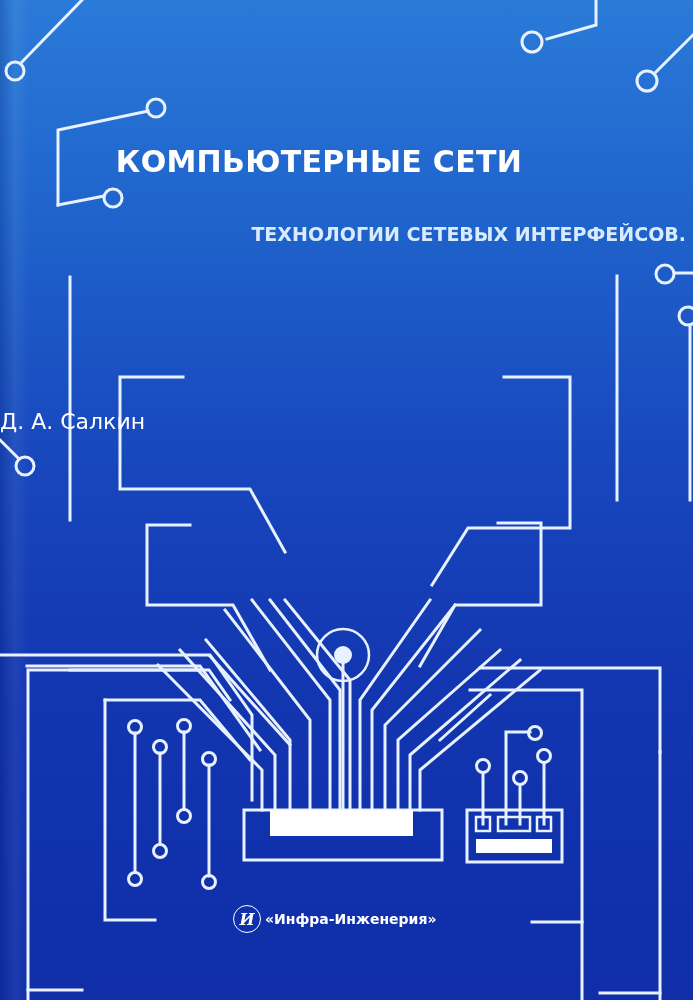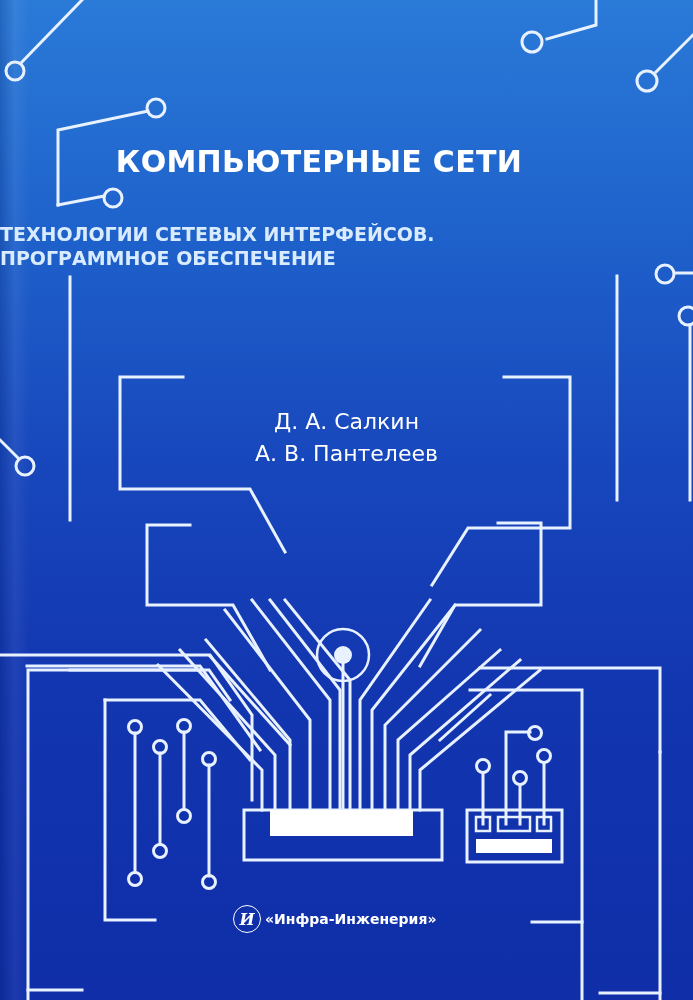--- a/index.html
+++ b/index.html
@@ -17,26 +17,26 @@
       background: linear-gradient(90deg, rgba(0,20,80,0.18) 0%, rgba(255,255,255,0.06) 50%, rgba(0,0,0,0) 100%);
     }
     svg.circuit { position: absolute; left: 0; top: 0; }
     .title {
       position: absolute; left: 0; width: 638px; top: 144px;
       text-align: center; font-weight: bold; font-size: 30px; letter-spacing: 0.3px;
       color: #ffffff;
     }
     .subtitle {
       position: absolute; left: 0; width: 686px; top: 222px;
-      text-align: left; font-weight: bold; font-size: 19px; line-height: 24px;
+      text-align: right; font-weight: bold; font-size: 19px; line-height: 24px;
       color: #d9ecff;
     }
     .authors {
       position: absolute; left: 0; width: 693px; top: 406px;
-      text-align: center; font-size: 22px; line-height: 32px;
+      text-align: left; font-size: 22px; line-height: 32px;
       color: #ffffff;
     }
     .publisher {
       position: absolute; left: 233px; top: 905px;
       display: flex; align-items: center; gap: 4px;
       font-weight: bold; font-size: 14px; color: #ffffff;
     }
     .pub-logo {
       width: 26px; height: 26px; border: 1.5px solid #ffffff; border-radius: 50%;
       display: flex; align-items: center; justify-content: center;
@@ -150,25 +150,23 @@
     <line x1="520" y1="824" x2="520" y2="786"></line>
       <circle cx="520" cy="778" r="6.5"></circle>
     <line x1="544" y1="824" x2="544" y2="763"></line>
       <circle cx="544" cy="756" r="6.5"></circle>
   </svg>
 
   <div class="title">КОМПЬЮТЕРНЫЕ СЕТИ</div>
 
   <div class="subtitle">
     <div>ТЕХНОЛОГИИ СЕТЕВЫХ ИНТЕРФЕЙСОВ.</div>
-    <div>ПРОГРАММНОЕ ОБЕСПЕЧЕНИЕ</div>
   </div>
 
   <div class="authors">
     <div>Д. А. Салкин</div>
-    <div>А. В. Пантелеев</div>
   </div>
 
   <div class="publisher">
     <span class="pub-logo">И</span>
     <span>«Инфра-Инженерия»</span>
   </div>
 </div>
 
 </body></html>

